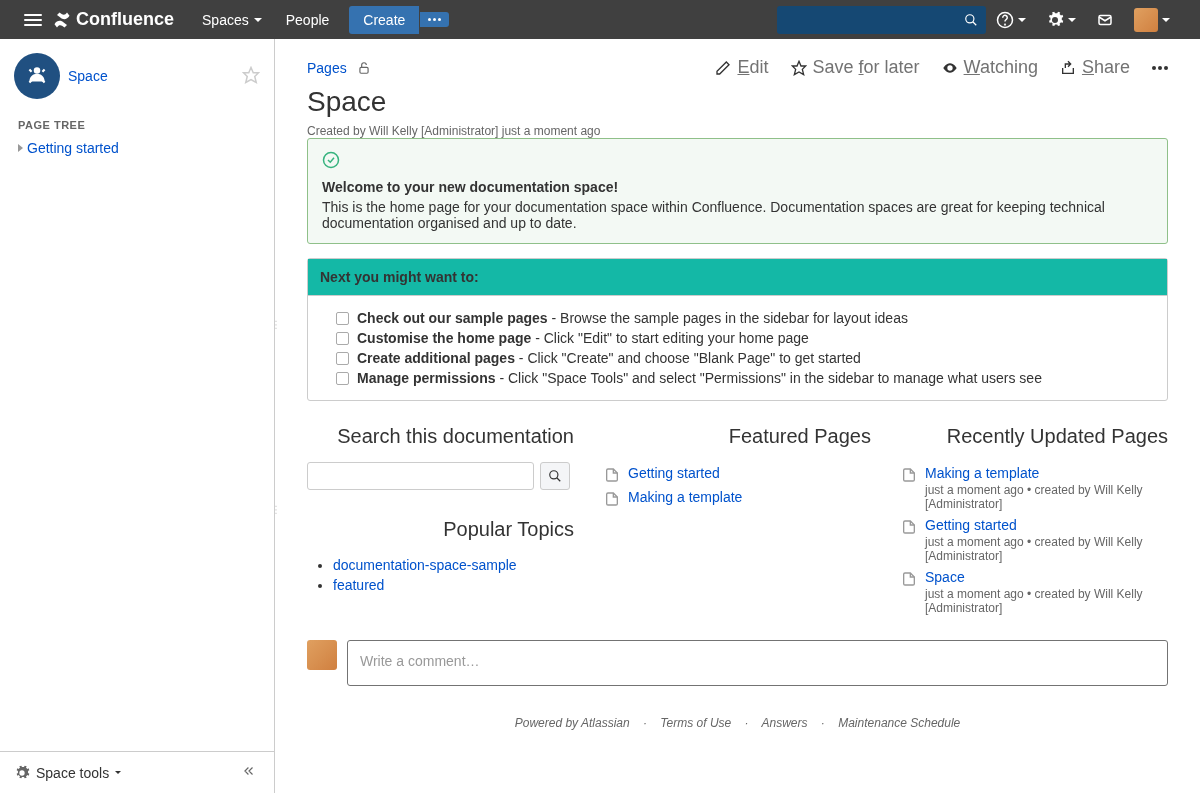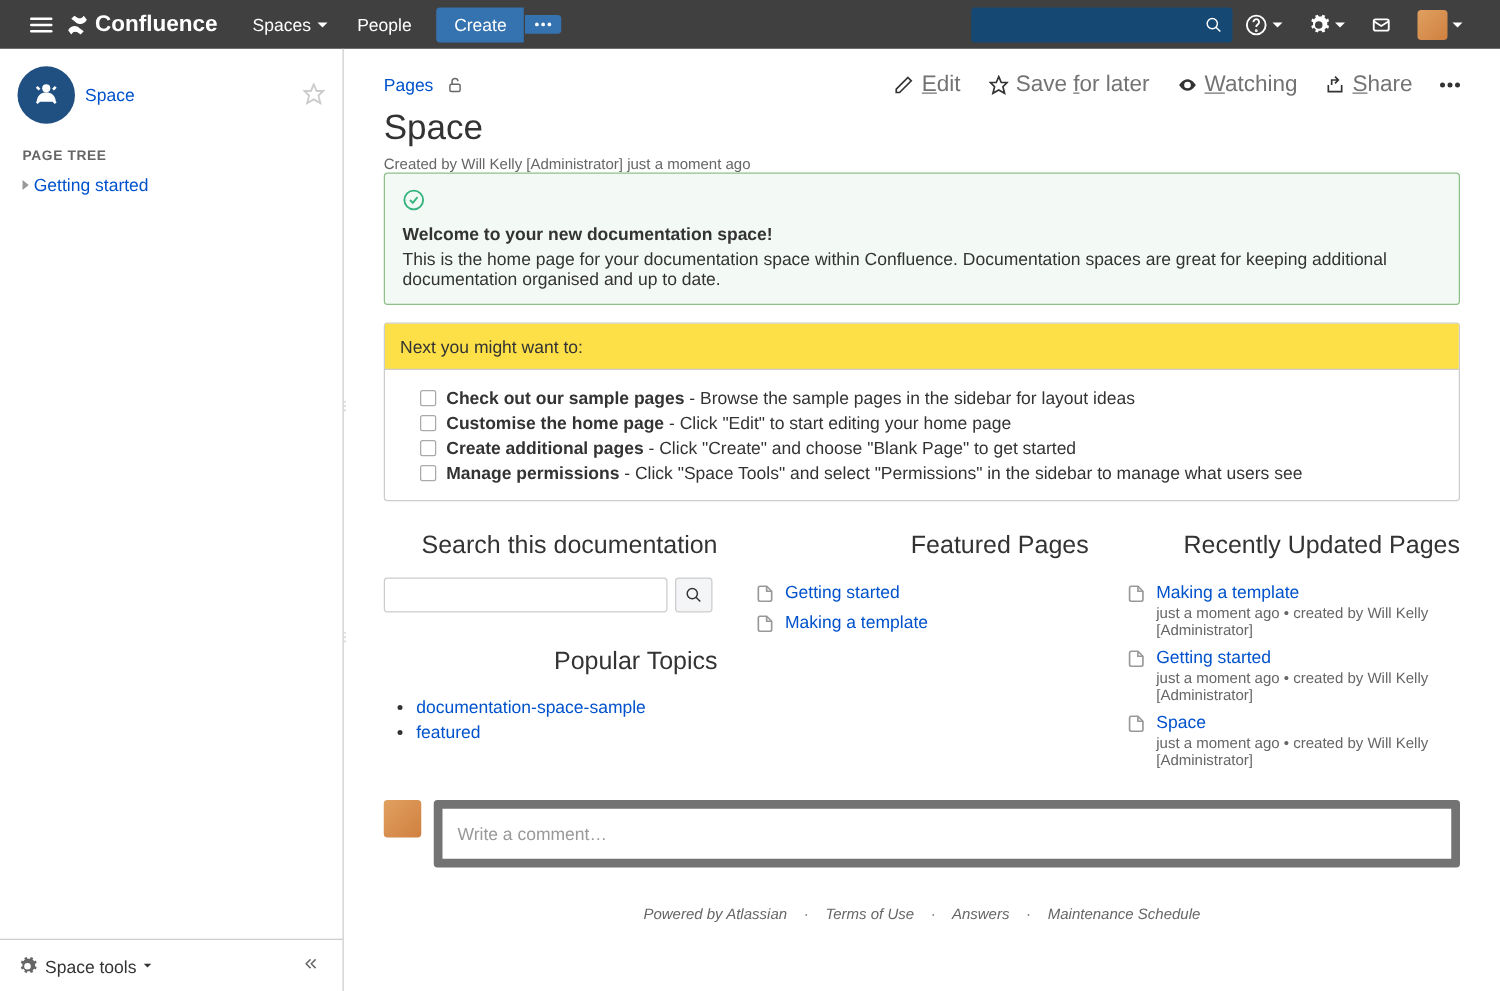--- a/index.html
+++ b/index.html
@@ -46,21 +46,21 @@
 .action svg { width: 16px; height: 16px; }
 .h1 { font-size: 28px; font-weight: 500; margin-top: 8px; color: #333; }
 .meta { font-size: 12px; color: #666; margin-top: 6px; }
 
 .success-panel { border: 1px solid #8fc089; background: #f3f9f4; border-radius: 3px; padding: 12px 14px; display: flex; gap: 10px; flex-direction: column; }
 .success-panel .body { flex: 1; }
 .success-panel .title { font-weight: 700; }
 .success-panel .desc { margin-top: 4px; }
 
 .next-panel { border: 1px solid #ccc; border-radius: 3px; margin-top: 14px; }
-.next-header { background: #fde047; padding: 10px 12px; font-weight: 400; border-bottom: 1px solid #ccc; }
+.next-header { background: #14b8a6; padding: 10px 12px; font-weight: 700; border-bottom: 1px solid #ccc; }
 .next-body { padding: 12px 12px 12px 28px; }
 .check-row { display: flex; align-items: flex-start; gap: 8px; padding: 2px 0; }
 .cbox { width: 13px; height: 13px; border: 1px solid #aaa; border-radius: 2px; margin-top: 2px; flex-shrink: 0; }
 
 .cols { display: flex; gap: 30px; margin-top: 24px; }
 .col { flex: 1; }
 .col h2 { font-size: 20px; font-weight: 400; margin-bottom: 14px; text-align: right; }
 .search-row { display: flex; gap: 6px; }
 .search-row input { flex: 1; max-width: 227px; height: 28px; border: 1px solid #ccc; border-radius: 3px; padding: 0 6px; }
 .search-btn { width: 30px; height: 28px; border: 1px solid #ccc; border-radius: 3px; background: #f4f5f7; display: flex; align-items: center; justify-content: center; cursor: pointer; }
@@ -70,21 +70,21 @@
 .page-row { display: flex; align-items: flex-start; gap: 8px; padding: 3px 0; }
 .page-ico { width: 16px; height: 16px; color: #666; flex-shrink: 0; margin-top: 2px; }
 .page-sub { font-size: 12px; color: #666; margin-top: 2px; }
 
 .footerbar { display: flex; align-items: center; margin-top: 24px; font-size: 14px; }
 .like-wrap { display: flex; align-items: center; gap: 8px; }
 .nolabels { margin-left: auto; display: flex; align-items: center; gap: 8px; color: #666; }
 
 .comment-row { display: flex; gap: 10px; margin-top: 22px; }
 .comment-av { width: 30px; height: 30px; border-radius: 3px; background: linear-gradient(135deg, #e0a060, #d08040); }
-.comment-box { flex: 1; border: 7px solid #737373; border-radius: 3px; padding: 12px; color: #999; cursor: text; min-height: 46px; }
+.comment-box { flex: 1; border: 1px solid #737373; border-radius: 3px; padding: 12px; color: #999; cursor: text; min-height: 46px; }
 
 .page-footer { text-align: center; font-size: 12px; color: #666; padding: 30px 0 14px 0; font-style: italic; }
 .page-footer span.sep { margin: 0 10px; }
 
 .u { text-decoration: underline; }
 </style>
 </head>
 <body>
 
 <div class="topnav">
@@ -230,21 +230,21 @@
     <h1 class="h1">Space</h1>
     <div class="meta">Created by Will Kelly [Administrator] just a moment ago</div>
 
     <div class="success-panel">
       <svg width="18" height="18" viewBox="0 0 24 24" fill="none" stroke="#36b37e" stroke-width="2">
           <circle cx="12" cy="12" r="10"></circle>
           <path d="M8 12l3 3 5-6"></path>
         </svg>
       <div class="body">
         <div class="title">Welcome to your new documentation space!</div>
-        <div class="desc">This is the home page for your documentation space within Confluence. Documentation spaces are great for keeping additional documentation organised and up to date.</div>
+        <div class="desc">This is the home page for your documentation space within Confluence. Documentation spaces are great for keeping technical documentation organised and up to date.</div>
       </div>
     </div>
 
     <div class="next-panel">
       <div class="next-header">Next you might want to:</div>
       <div class="next-body" id="next-body">
           <div class="check-row">
             <div class="cbox"></div>
             <div><b>Check out our sample pages</b> - Browse the sample pages in the sidebar for layout ideas</div>
           </div>

